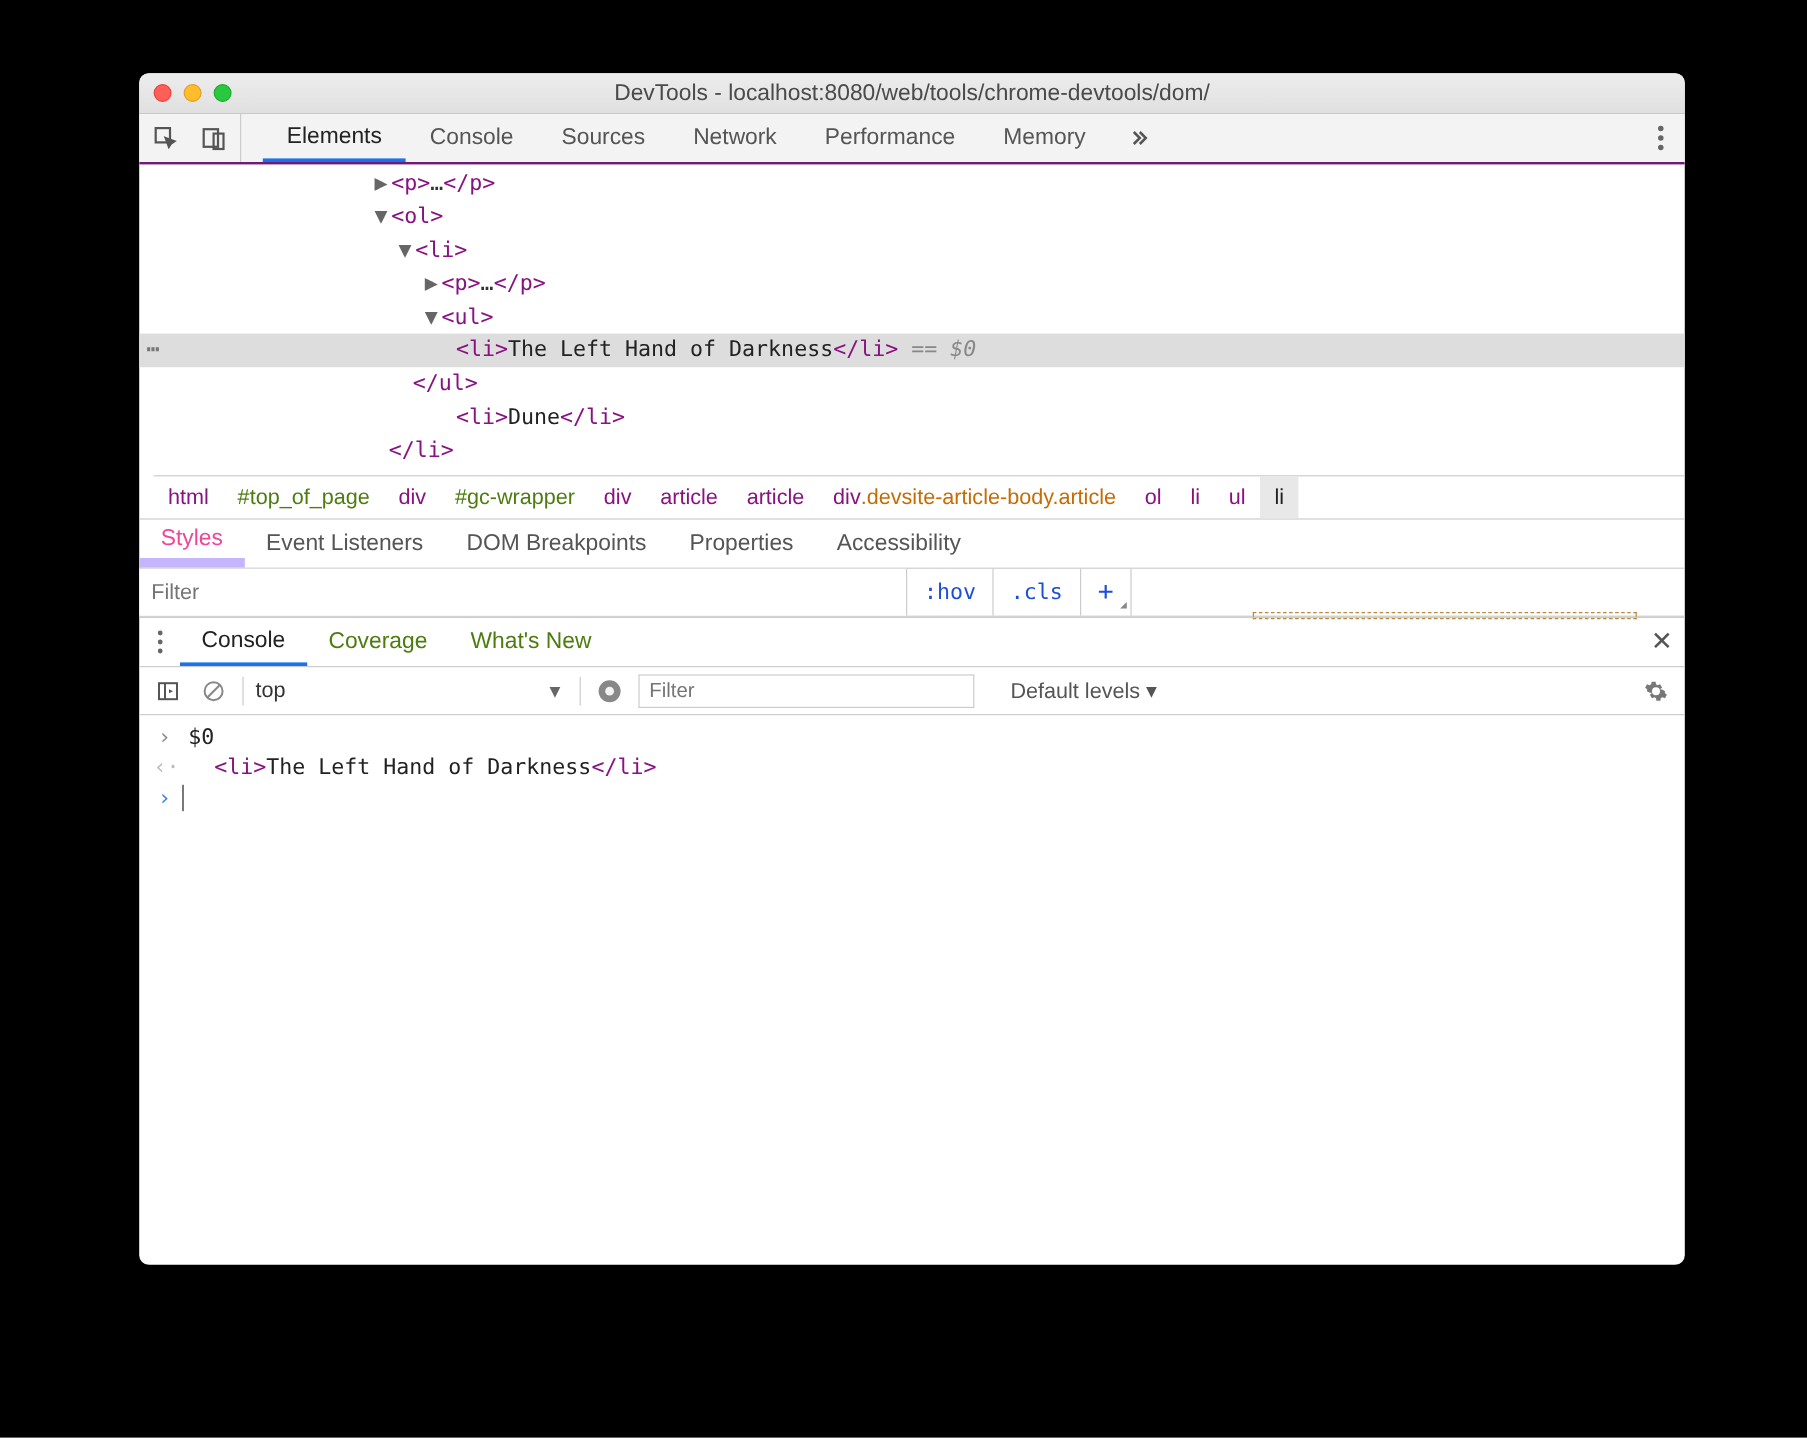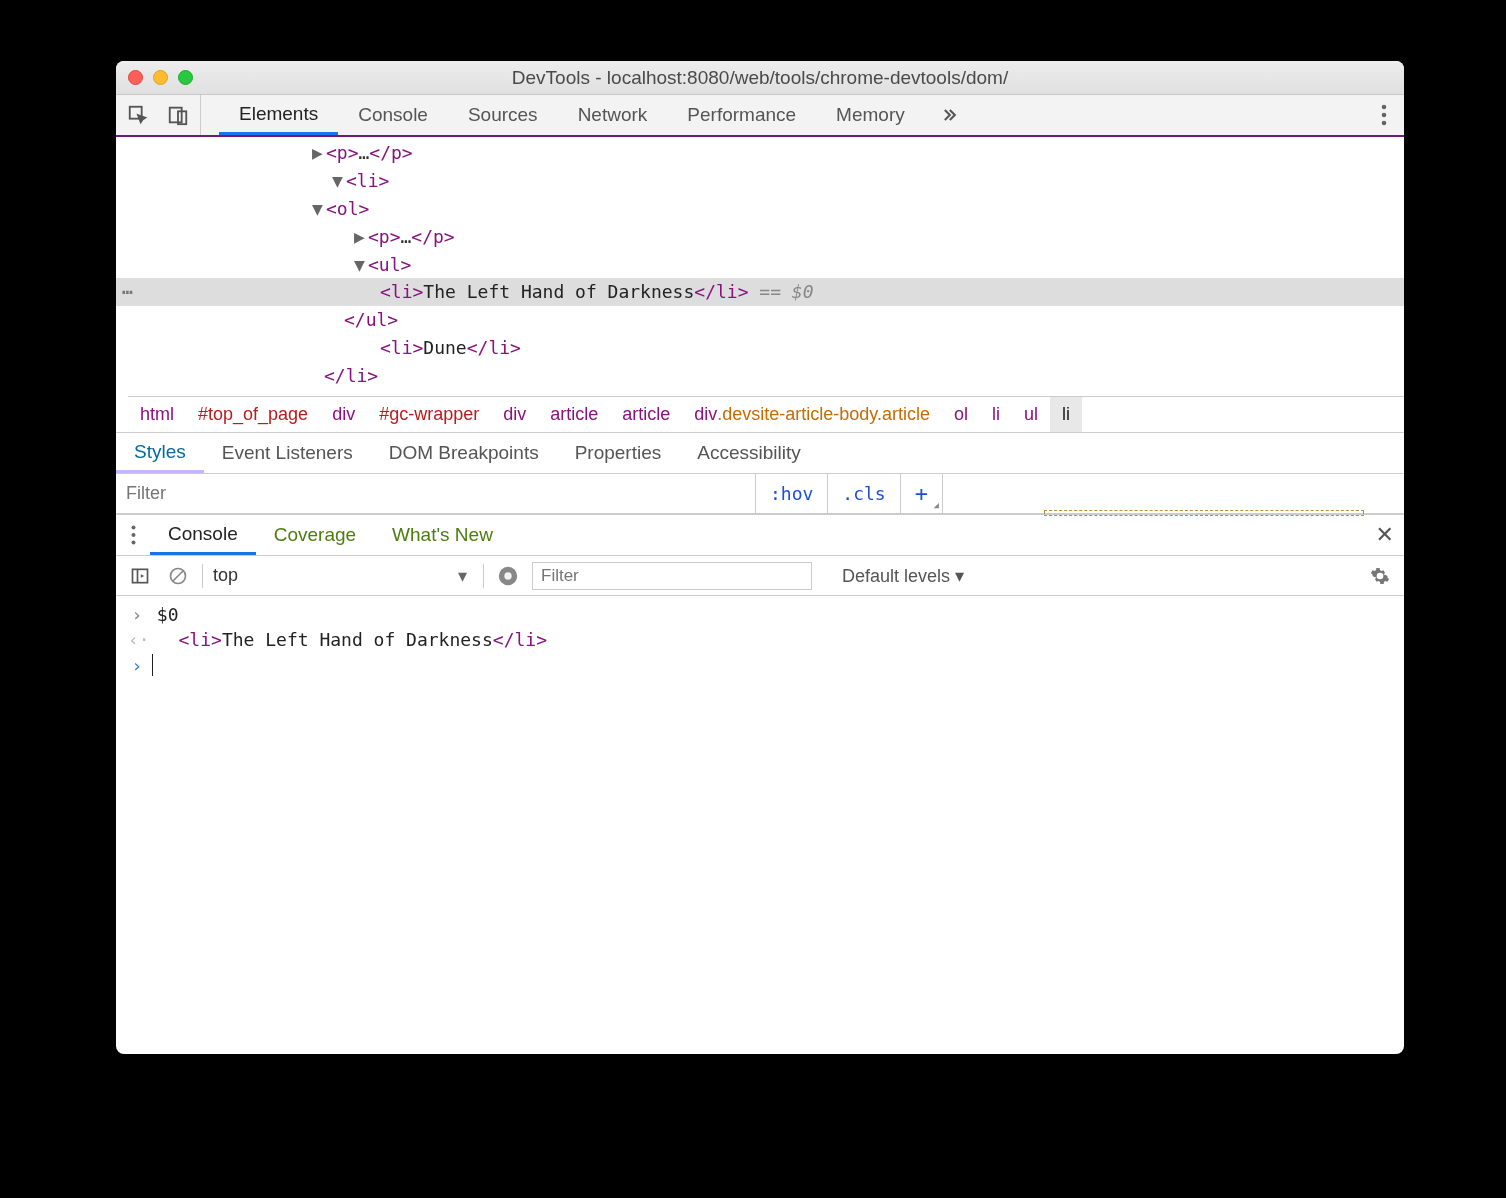--- a/index.html
+++ b/index.html
@@ -108,38 +108,38 @@
     height: 36px;
     border-top: 1px solid #ccc;
     display: flex;
     align-items: center;
     font-size: 18px;
     font-family: -apple-system, sans-serif;
   }
   .crumb { padding: 0 12px; cursor: pointer; height: 100%; display: flex; align-items: center; }
   .crumb.sel { color: #881280; }
   .crumb.last { background: #e8e8e8; color: #222; }
-  .crumb.black { color: #b91c1c; }
+  .crumb.black { color: #4d7c0f; }
 
   
   .subtabs {
     height: 42px;
     border-top: 1px solid #ccc;
     border-bottom: 1px solid #ccc;
     display: flex;
     align-items: stretch;
   }
   .subtab {
     padding: 0 18px;
     display: flex;
     align-items: center;
     color: #555;
     font-size: 19px;
   }
-  .subtab.active { color: #0369a1; border-bottom: 3px solid #c4b5fd; text-align: center; }
+  .subtab.active { color: #ec4899; border-bottom: 8px solid #c4b5fd; text-align: center; }
 
   
   .styles-filter {
     height: 40px;
     border-bottom: 1px solid #ccc;
     display: flex;
     position: relative;
   }
   .filter-input {
     flex: 0 0 640px;
@@ -277,22 +277,22 @@
             <circle cx="3" cy="11" r="2.3" fill="#666"></circle>
             <circle cx="3" cy="19" r="2.3" fill="#666"></circle>
           </svg>
       </span>
     </div>
   </div>
 
   <div class="elements-panel">
     <div class="dom-tree">
       <div class="row ind1"><span class="arrow">▶</span><span class="tag">&lt;p&gt;</span><span class="ellips">…</span><span class="tag">&lt;/p&gt;</span></div>
+      <div class="row ind1"><span class="arrow">▼</span><span class="tag">&lt;ol&gt;</span></div>
       <div class="row ind2"><span class="arrow">▼</span><span class="tag">&lt;li&gt;</span></div>
-      <div class="row ind1"><span class="arrow">▼</span><span class="tag">&lt;ol&gt;</span></div>
       <div class="row ind3"><span class="arrow">▶</span><span class="tag">&lt;p&gt;</span><span class="ellips">…</span><span class="tag">&lt;/p&gt;</span></div>
       <div class="row ind3"><span class="arrow">▼</span><span class="tag">&lt;ul&gt;</span></div>
       <div class="row ind4 selected"><span class="tag">&lt;li&gt;</span><span class="text">The Left Hand of Darkness</span><span class="tag">&lt;/li&gt;</span><span class="after"> == $0</span></div>
       <div class="row indC2"><span class="tag">&lt;/ul&gt;</span></div>
       <div class="row ind4"><span class="tag">&lt;li&gt;</span><span class="text">Dune</span><span class="tag">&lt;/li&gt;</span></div>
       <div class="row indC1"><span class="tag">&lt;/li&gt;</span></div>
     </div>
 
     <div class="breadcrumbs" style="position:absolute;bottom:0;left:12px;right:0;">
       <div class="crumb sel">html</div>

